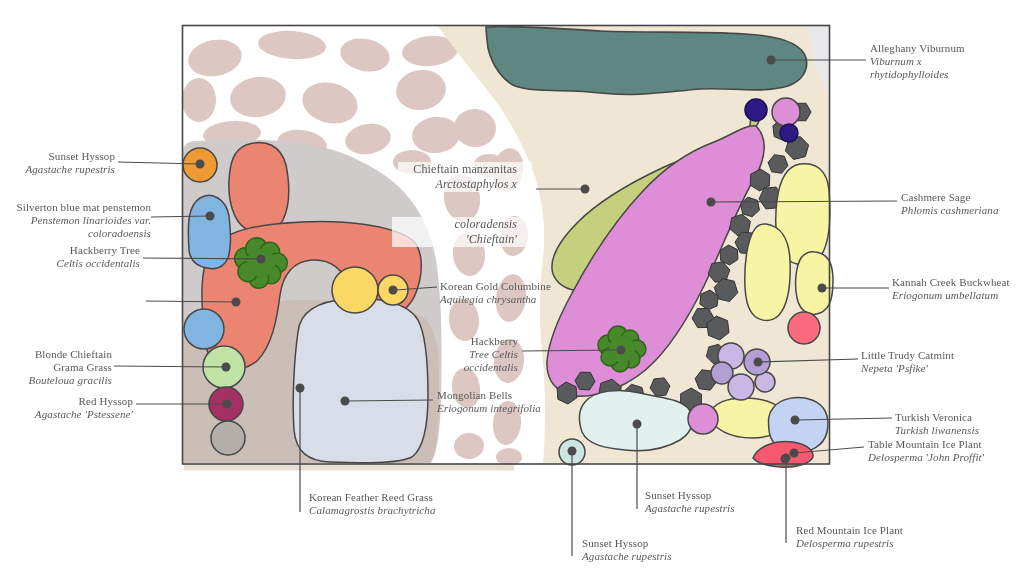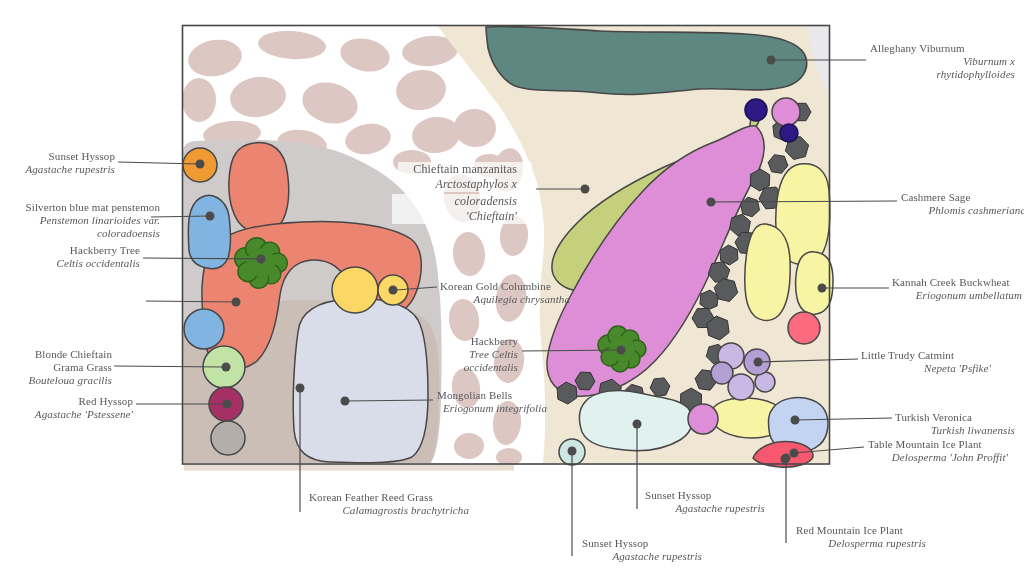--- a/index.html
+++ b/index.html
@@ -2,26 +2,26 @@
 <html><head>
 <meta charset="utf-8">
 <style>
   html,body{margin:0;padding:0;background:#ffffff;}
   #stage{position:relative;width:1024px;height:576px;overflow:hidden;
          font-family:"Liberation Sans", sans-serif;background:#ffffff;}
   #plan-svg{position:absolute;left:0;top:0;}
   #labels{position:absolute;left:0;top:0;width:1024px;height:576px;pointer-events:none;}
   .lbl{position:absolute;font-size:11px;line-height:13px;color:#57585a;letter-spacing:.1px;font-family:Liberation Serif, serif;}
   .lbl span{display:block;}
-  .lbl .it{font-style:italic;text-align:right;}
+  .lbl .it{font-style:italic;}
   .r{text-align:right;}
   .big{font-size:12px;line-height:15px;}
   .bgw span{background:rgba(255,255,255,.72);width:fit-content;padding:0 15px;}
   .bgw.r span{margin-left:auto;}
-  .gap3{margin-top:2px;}
+  .gap3{margin-top:25px;}
 </style>
 </head>
 <body>
 
 <div id="stage">
   <svg id="plan-svg" width="1024" height="576" viewBox="0 0 1024 576">
 
     <g id="flagstones">
         <ellipse cx="215" cy="58" rx="27" ry="18" transform="rotate(-10 215 58)" fill="#dcc7c3"></ellipse>
         <ellipse cx="292" cy="45" rx="34" ry="14" transform="rotate(4 292 45)" fill="#dcc7c3"></ellipse>
@@ -210,21 +210,21 @@
         <circle cx="345" cy="401" r="4.5" fill="#4b4b4b"></circle>
         <circle cx="785" cy="459" r="4.5" fill="#4b4b4b"></circle>
       </g>
   </svg>
 
   <div id="labels">
     <div class="lbl r" style="left:0px;top:150px;width:115px">
         <span>Sunset Hyssop</span>
         <span class="it">Agastache rupestris</span>
       </div>
-    <div class="lbl r" style="left:12px;top:201px;width:148px">
+    <div class="lbl r" style="left:3px;top:201px;width:148px">
         <span>Silverton blue mat penstemon</span>
         <span class="it">Penstemon linarioides var.</span>
         <span class="it">coloradoensis</span>
       </div>
     <div class="lbl r" style="left:0px;top:244px;width:140px">
         <span>Hackberry Tree</span>
         <span class="it">Celtis occidentalis</span>
       </div>
     <div class="lbl r" style="left:0px;top:348px;width:112px">
         <span>Blonde Chieftain</span>

